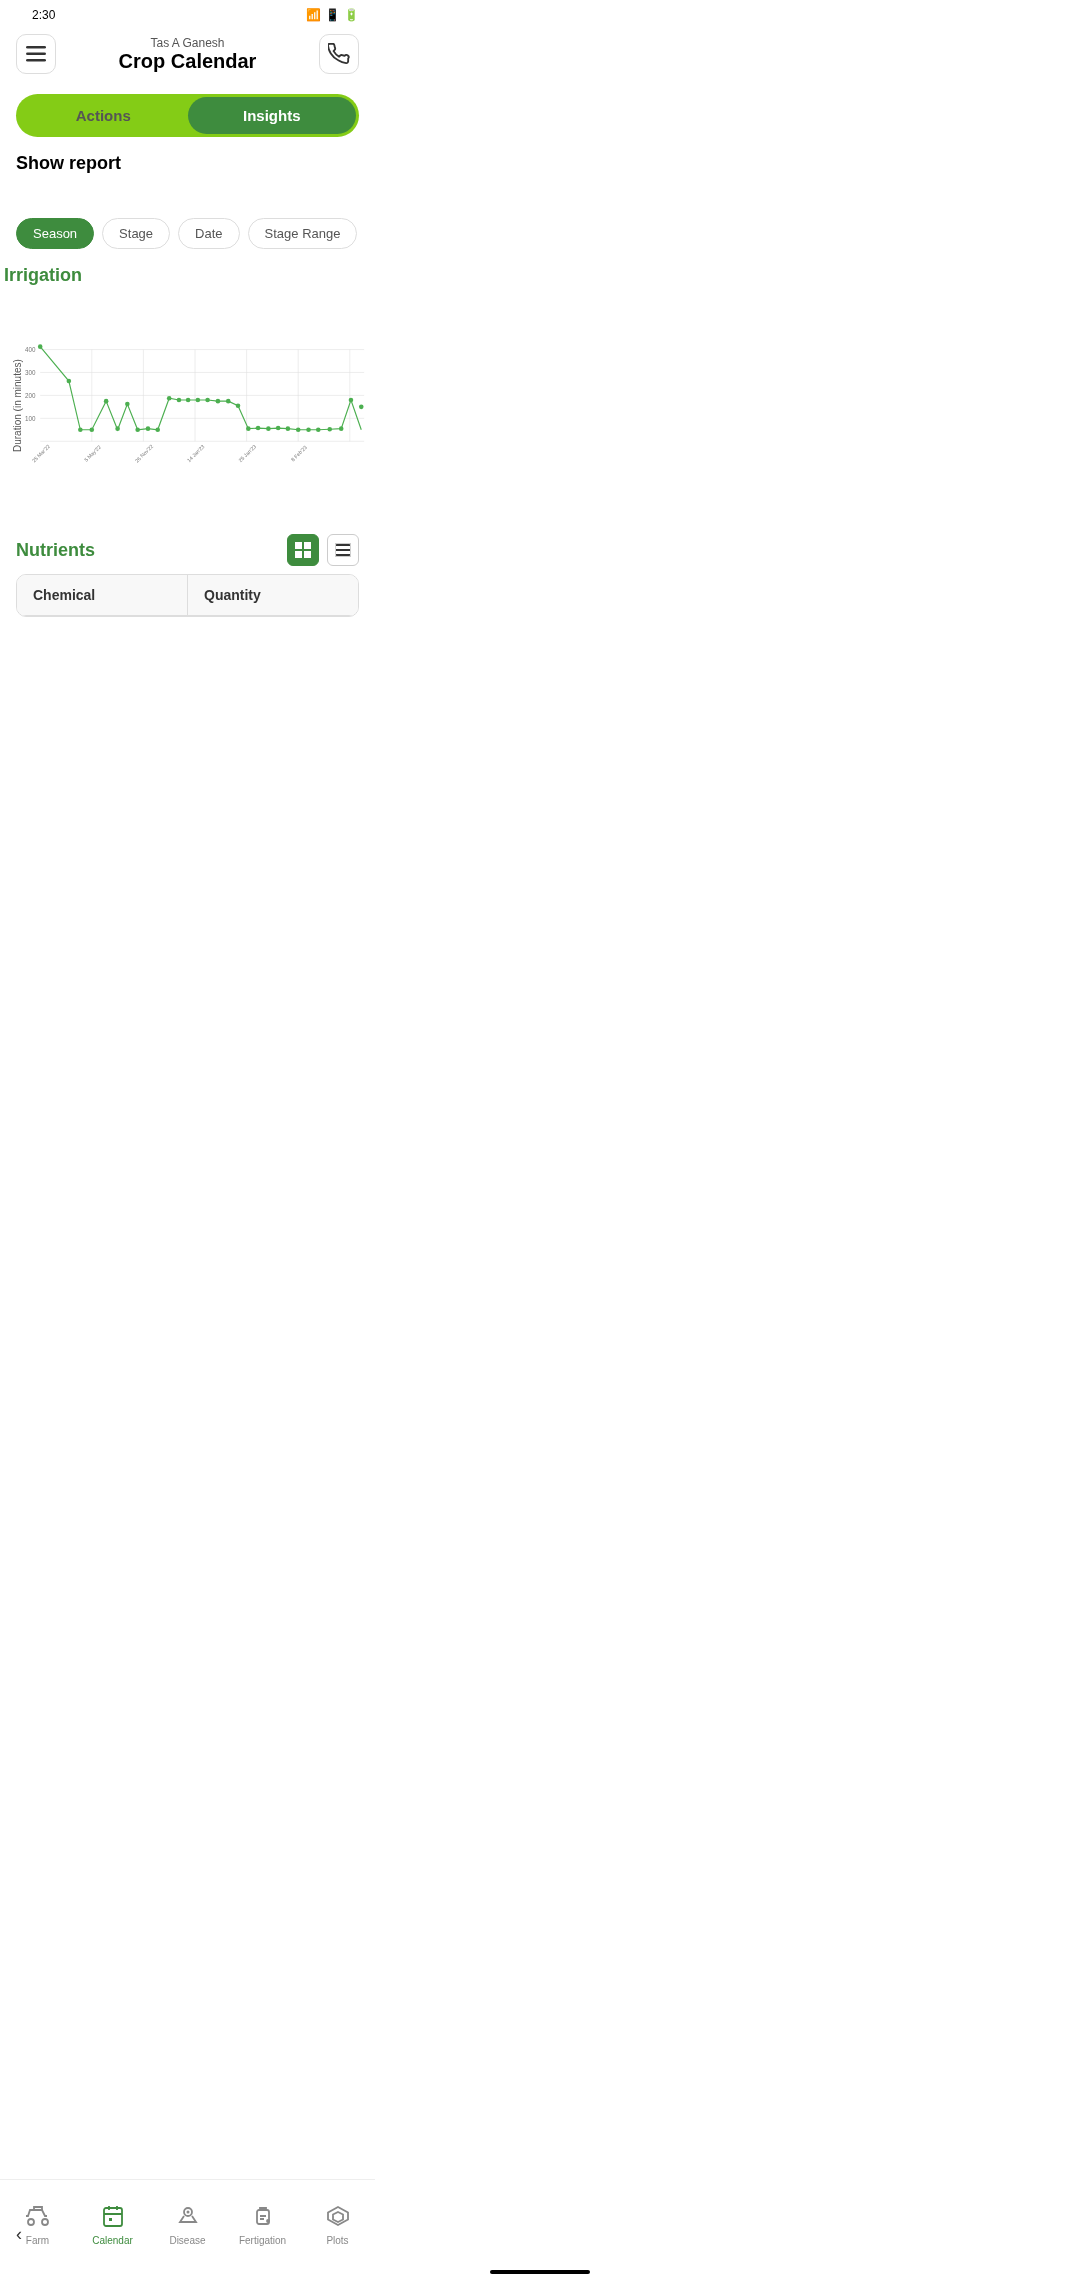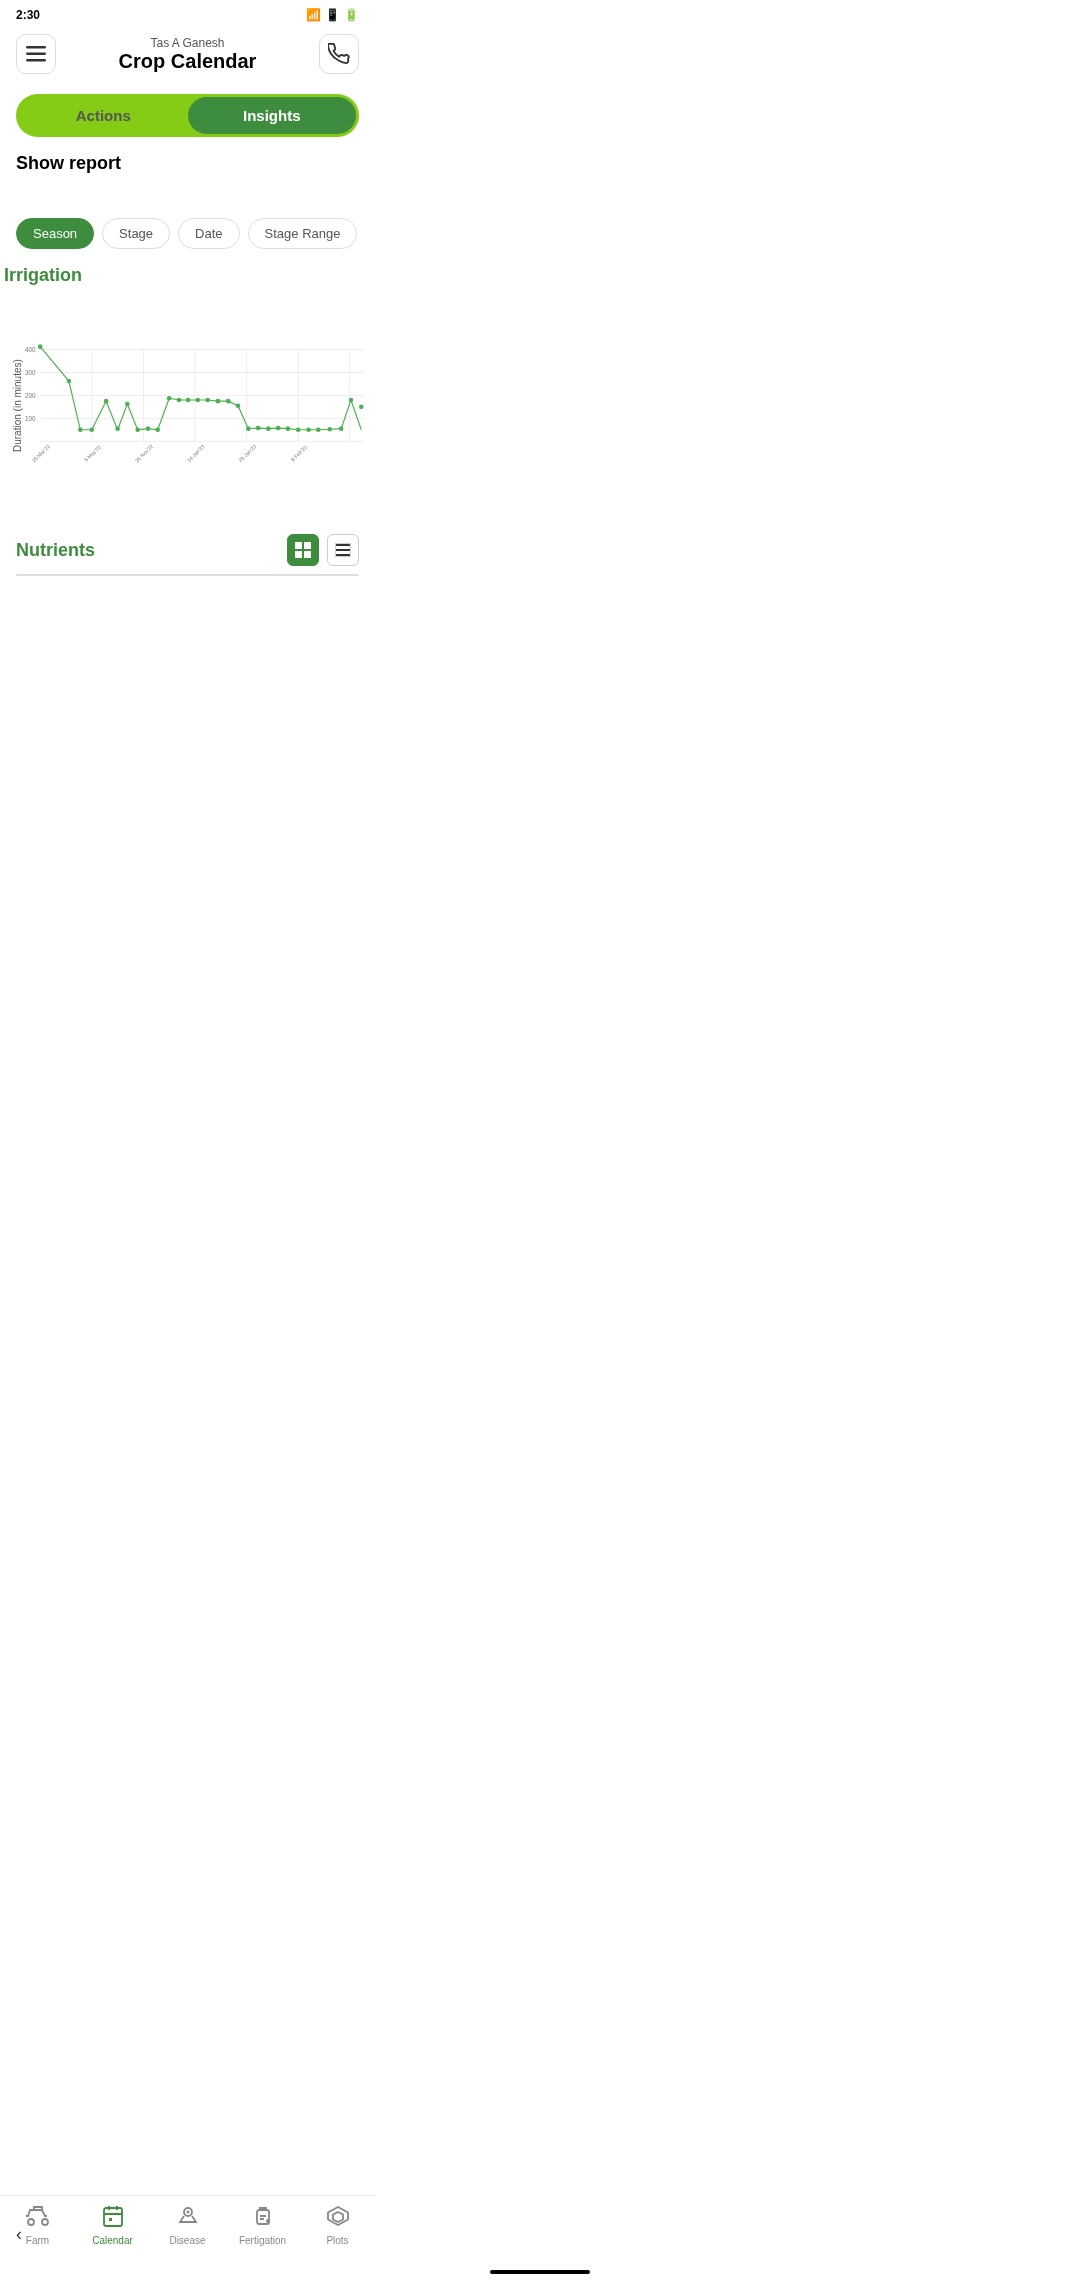--- a/index.html
+++ b/index.html
@@ -13,23 +13,24 @@
       position: relative;
     }
 
     
     .status-bar {
       display: flex;
       justify-content: space-between;
       align-items: center;
       padding: 8px 16px 4px;
       font-size: 12px;
-      font-weight: 700;
+      font-weight: 400;
       color: #000;
       background: #fff;
+      margin-left: 16px;
     }
     .status-left { display: flex; align-items: center; gap: 4px; }
     .status-right { display: flex; align-items: center; gap: 4px; }
 
     
     .header {
       display: flex;
       align-items: center;
       justify-content: space-between;
       padding: 8px 16px;
@@ -212,21 +213,21 @@
 
     
     .bottom-nav {
       position: fixed;
       bottom: 30px;
       left: 0; right: 0;
       background: #fff;
       border-top: 1px solid #eee;
       display: flex;
       justify-content: space-around;
-      padding: 8px 0 4px;
+      padding: 24px 0 4px;
       width: 375px;
     }
     .nav-item {
       display: flex;
       flex-direction: column;
       align-items: center;
       gap: 3px;
       cursor: pointer;
       flex: 1;
     }
@@ -393,20 +394,25 @@
     <div class="icon-btn">
       <svg width="16" height="14" viewBox="0 0 16 14" fill="none" stroke="#333" stroke-width="1.8">
         <path d="M1 2h14M1 7h14M1 12h14"></path>
         <rect x="0" y="0" width="16" height="14" rx="2" fill="none" stroke="#ccc"></rect>
       </svg>
     </div>
   </div>
 </div>
 
 <div class="nutrients-table">
+  <div class="table-header">
+    <div class="table-header-cell">Chemical</div>
+    <div class="divider-v"></div>
+    <div class="table-header-cell">Quantity</div>
+  </div>
 </div>
 
 <div style="height: 80px;"></div>
 
 <div class="bottom-nav">
   <div class="nav-item">
     <div>
       <svg width="26" height="24" viewBox="0 0 26 24" fill="none" stroke="#888" stroke-width="1.8">
         <circle cx="6" cy="18" r="3"></circle>
         <circle cx="20" cy="18" r="3"></circle>

